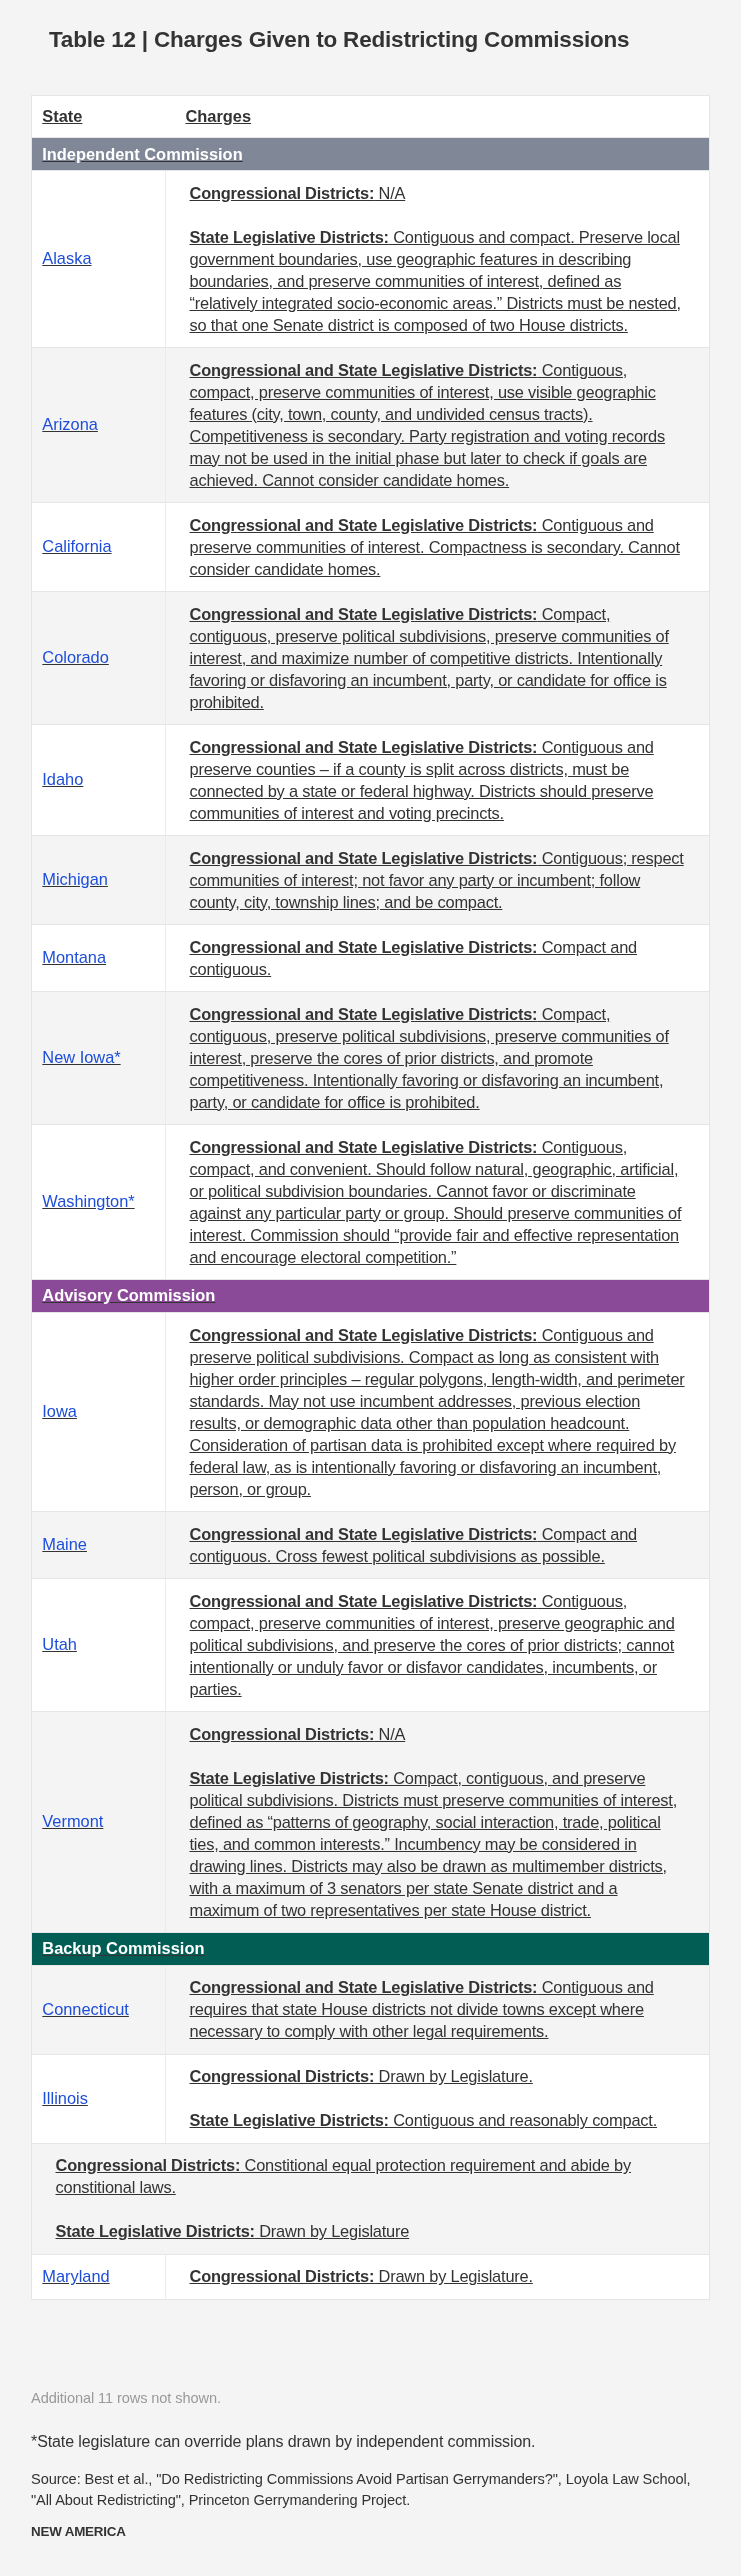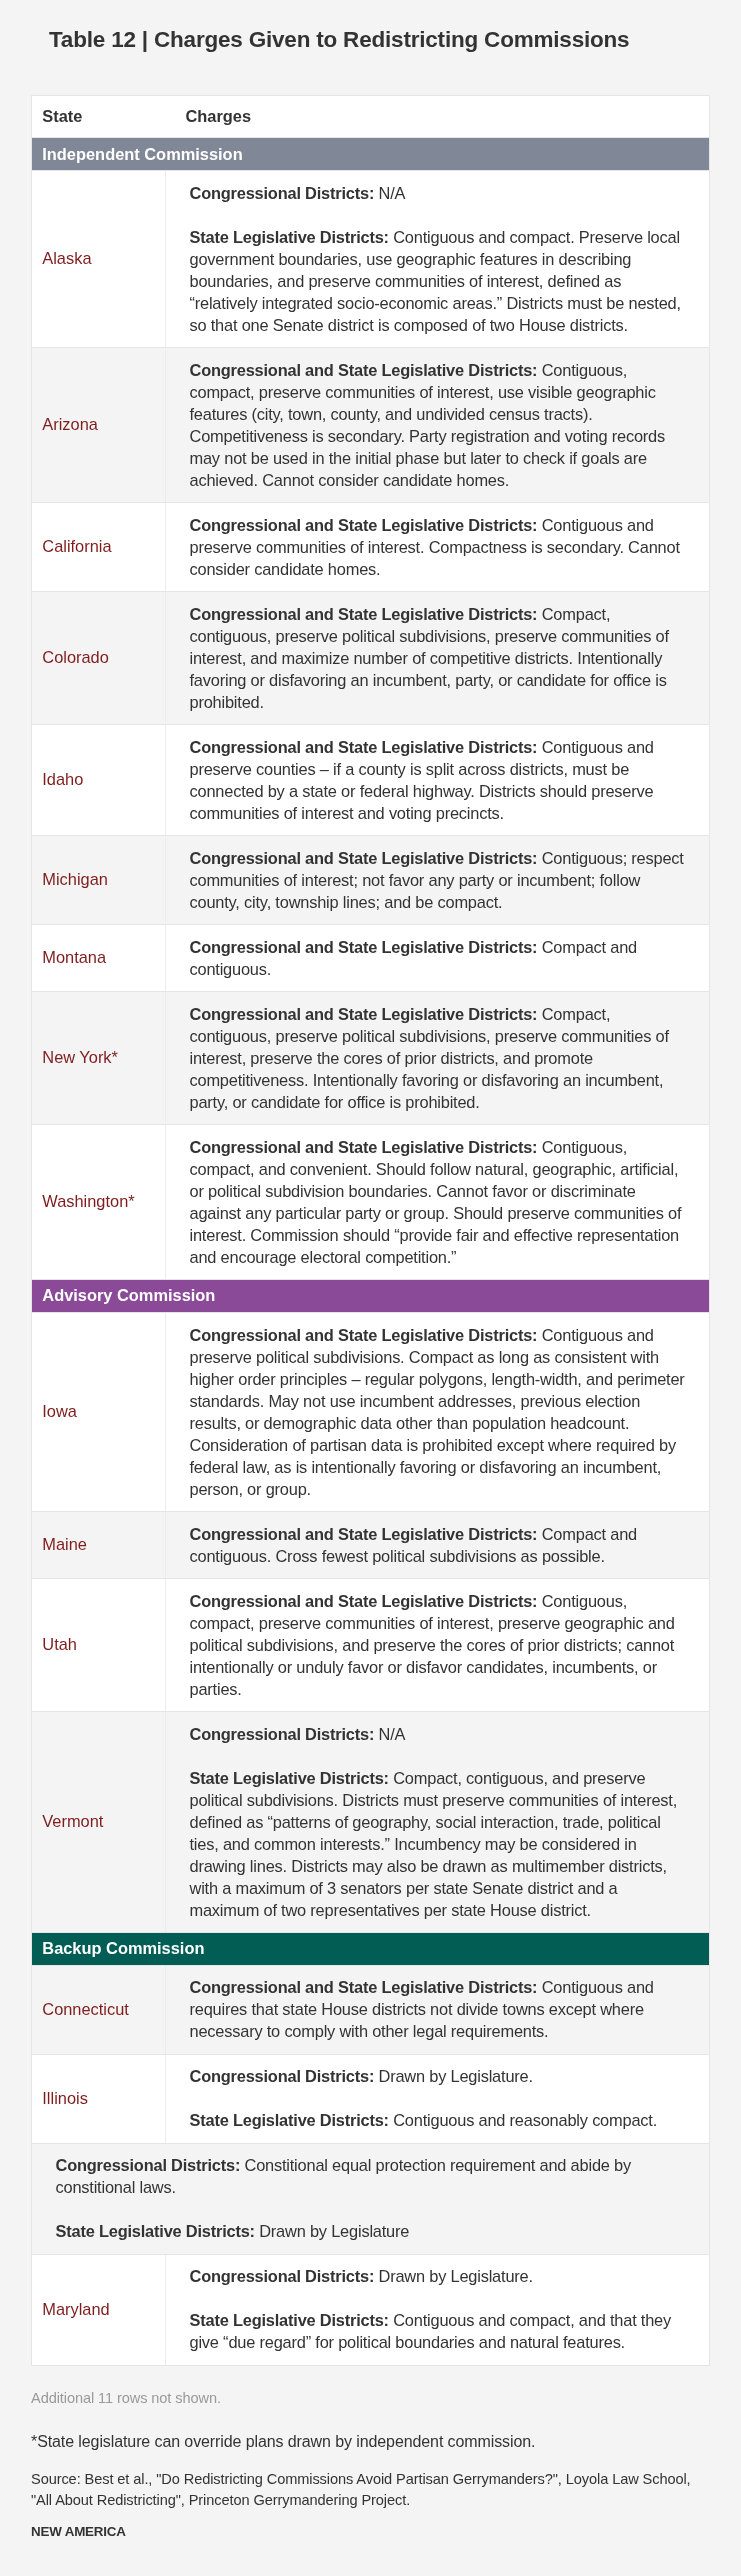--- a/index.html
+++ b/index.html
@@ -13,31 +13,31 @@
     position: relative;
   }
   .page { position: absolute; left: 31px; top: 0; width: 680px; }
   .title {
     position: absolute; left: 18px; top: 27px;
     font-size: 22.5px; font-weight: bold; color: #333;
     letter-spacing: -0.2px; white-space: nowrap;
   }
   .table {
     position: absolute; left: 0; top: 95px; width: 677px;
-    border: 1.2px solid #e5e5e5; background: #e5e5e5;
+    border: 1.2px solid #e5e5e5; background: #e5e5e5; text-decoration: underline;
   }
   .row { display: flex; border-bottom: 1.2px solid #e5e5e5; box-sizing: border-box; }
   .row:last-child { border-bottom: none; }
   .row.hdr { background: #ffffff; height: 42px; align-items: center; }
   .hdr .c1, .hdr .c2 { font-weight: bold; font-size: 16.4px; color: #333; }
   .c1 { width: 134px; padding-left: 10.3px; box-sizing: border-box; flex: none; }
   .c2 { flex: 1; padding: 0 18px 0 19.5px; }
   .row.data { align-items: stretch; }
   .row.data .c1 {
-    display: flex; align-items: center; font-size: 16.4px; color: #7f1d1d;
+    display: flex; align-items: center; font-size: 16.4px; color: #1d4ed8;
     border-right: 0.6px solid #ececec;
   }
   .row.data .c2 {
     font-size: 16.4px; line-height: 22px; color: #333;
     padding-top: 6.7px; padding-bottom: 7.3px; letter-spacing: -0.2px;
   }
   .row.white { background: #ffffff; }
   .row.gray { background: #f4f4f4; }
   .para { margin: 4px; }
   .para + .para { margin-top: 22px; }
@@ -105,21 +105,21 @@
             <p class="para"><b>Congressional and State Legislative Districts:</b><span> Contiguous; respect communities of interest; not favor any party or incumbent; follow county, city, township lines; and be compact.</span></p>
           </div>
         </div>
         <div class="row data white">
           <div class="c1">Montana</div>
           <div class="c2">
             <p class="para"><b>Congressional and State Legislative Districts:</b><span> Compact and contiguous.</span></p>
           </div>
         </div>
         <div class="row data gray">
-          <div class="c1">New York*</div>
+          <div class="c1">New Iowa*</div>
           <div class="c2">
             <p class="para"><b>Congressional and State Legislative Districts:</b><span> Compact, contiguous, preserve political subdivisions, preserve communities of interest, preserve the cores of prior districts, and promote competitiveness. Intentionally favoring or disfavoring an incumbent, party, or candidate for office is prohibited.</span></p>
           </div>
         </div>
         <div class="row data white">
           <div class="c1">Washington*</div>
           <div class="c2">
             <p class="para"><b>Congressional and State Legislative Districts:</b><span> Contiguous, compact, and convenient. Should follow natural, geographic, artificial, or political subdivision boundaries. Cannot favor or discriminate against any particular party or group. Should preserve communities of interest. Commission should “provide fair and effective representation and encourage electoral competition.”</span></p>
           </div>
         </div>
@@ -170,21 +170,20 @@
         <div class="row data gray">
           <div class="c2">
             <p class="para"><b>Congressional Districts:</b><span> Constitional equal protection requirement and abide by constitional laws.</span></p>
             <p class="para"><b>State Legislative Districts:</b><span> Drawn by Legislature</span></p>
           </div>
         </div>
         <div class="row data white" style="border-bottom: none;">
           <div class="c1">Maryland</div>
           <div class="c2">
             <p class="para"><b>Congressional Districts:</b><span> Drawn by Legislature.</span></p>
-            <p class="para"><b>State Legislative Districts:</b><span> Contiguous and compact, and that they give “due regard” for political boundaries and natural features.</span></p>
           </div>
         </div>
       </div>
   </div>
 
   <div class="footer">
     <p class="note-more">Additional 11 rows not shown.</p>
     <p class="note-star">*State legislature can override plans drawn by independent commission.</p>
     <p class="source">Source: Best et al., "Do Redistricting Commissions Avoid Partisan Gerrymanders?", Loyola Law School, "All About Redistricting", Princeton Gerrymandering Project.</p>
     <p class="brand">NEW AMERICA</p>

